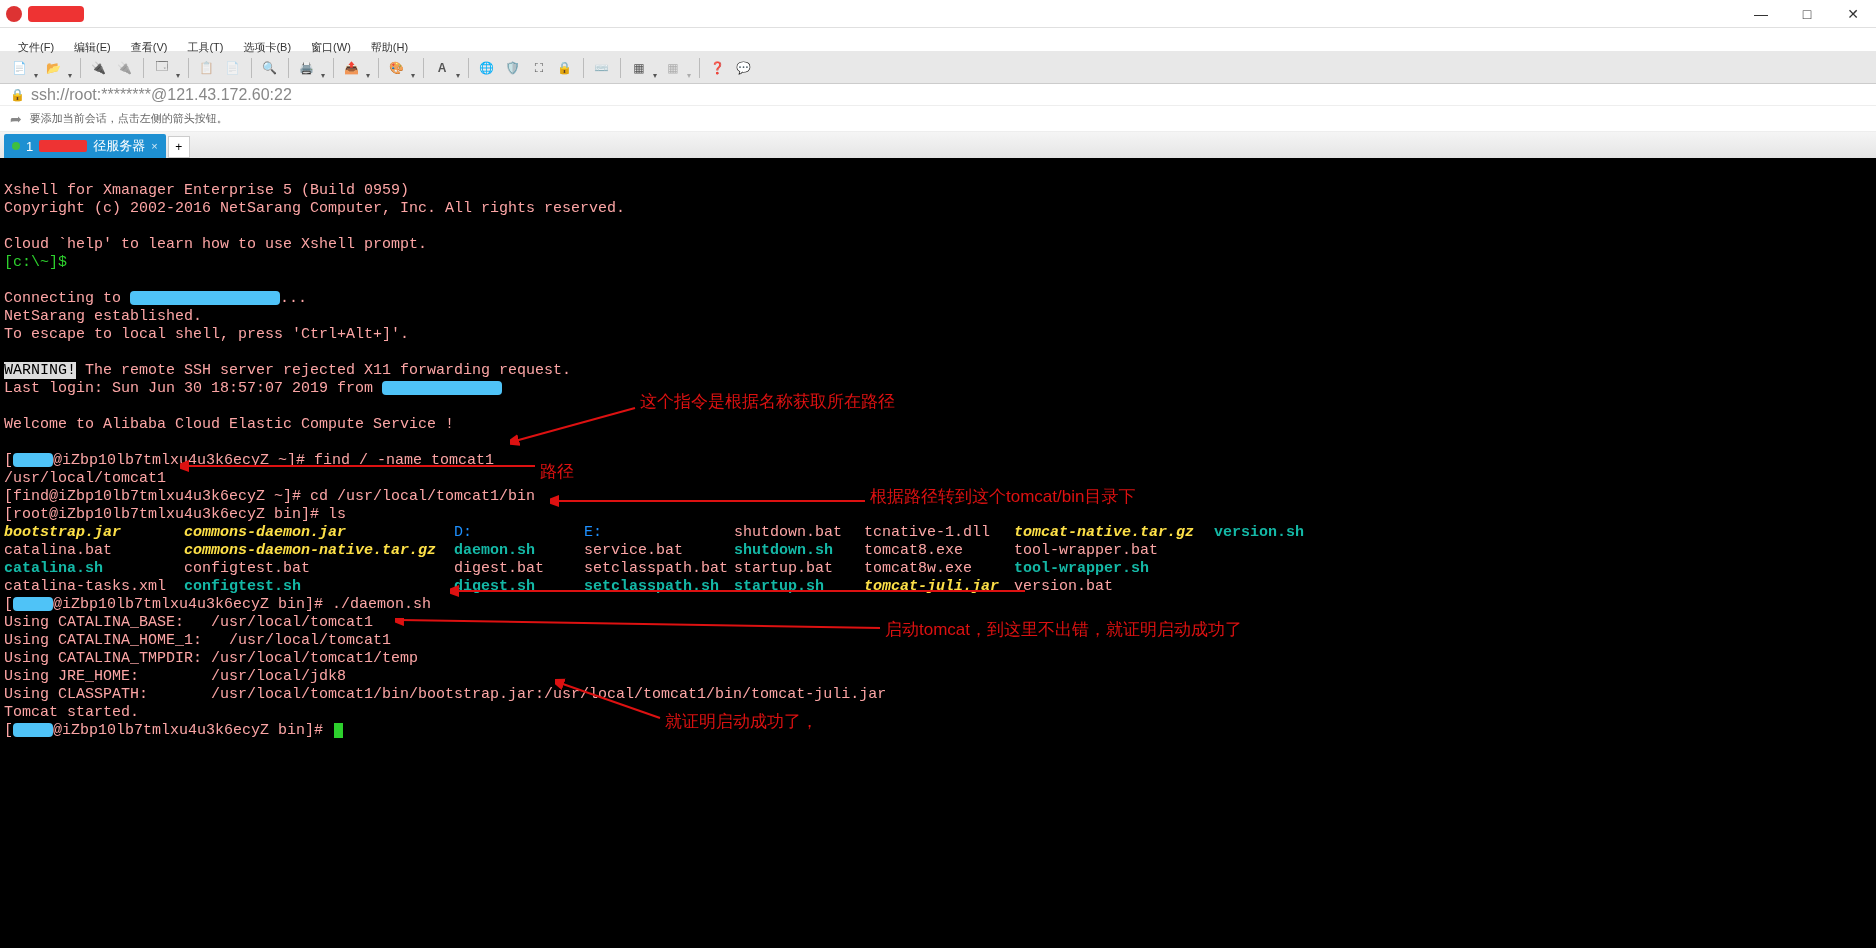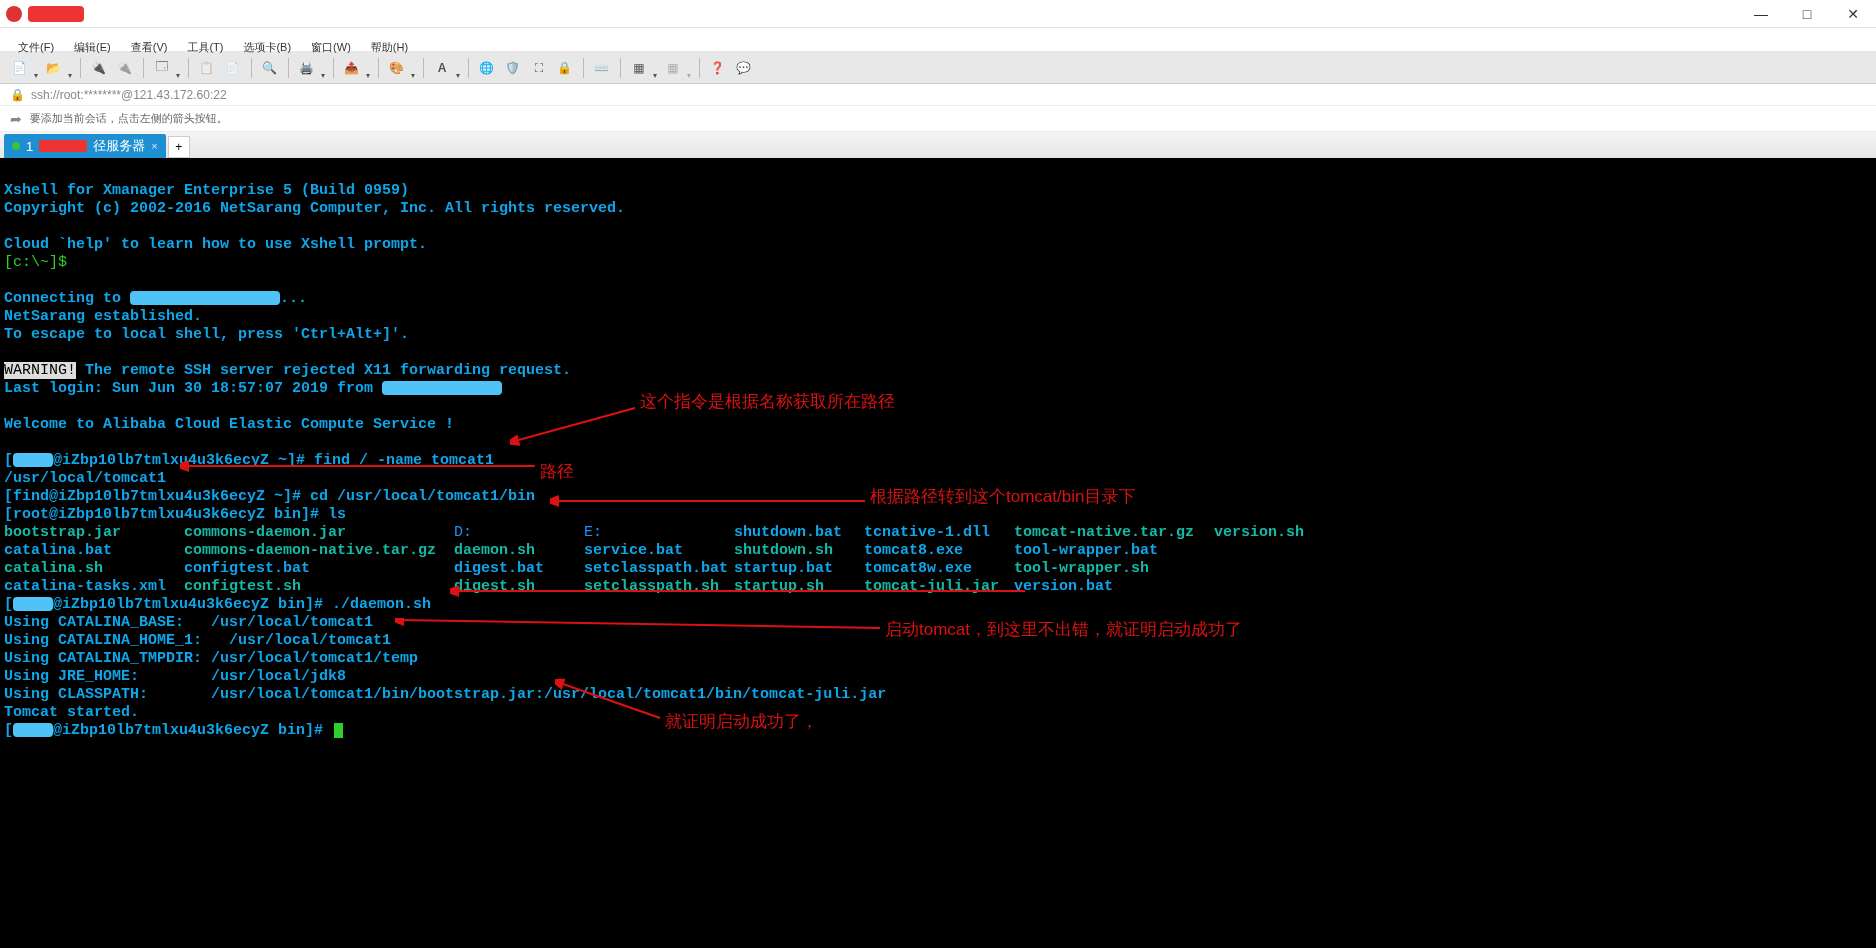--- a/index.html
+++ b/index.html
@@ -11,35 +11,35 @@
   .title-bar .win-controls { position: absolute; right: 0; top: 0; display: flex; }
   .win-btn { width: 46px; height: 28px; display: flex; align-items: center; justify-content: center; color: #333; font-size: 14px; cursor: pointer; }
   .menu-bar { height: 24px; background: #fff; display: flex; align-items: center; padding: 0 10px; gap: 4px; border-bottom: 1px solid #e8e8e8; }
   .menu-item { padding: 2px 8px; color: #333; font-size: 11px; cursor: pointer; margin-top: 16px; }
   .toolbar { height: 32px; background: #e8e8e8; display: flex; align-items: center; padding: 0 8px; gap: 2px; border-bottom: 1px solid #ccc; }
   .tool-btn { width: 24px; height: 24px; display: flex; align-items: center; justify-content: center; color: #555; cursor: pointer; position: relative; }
   .tool-btn.dd::after { content: "▾"; font-size: 8px; position: absolute; right: -6px; bottom: 0; color: #555; }
   .tool-sep { width: 1px; height: 20px; background: #bbb; margin: 0 4px; }
   .addr-bar { height: 22px; background: #fff; display: flex; align-items: center; padding: 0 10px; gap: 6px; border-bottom: 1px solid #eee; }
   .addr-bar .lock { color: #888; font-size: 12px; }
-  .addr-bar .addr-text { color: #888; font-size: 12px; }
+  .addr-bar .addr-text { color: #888; font-size: 16px; }
   .hint-bar { height: 26px; background: #fff; display: flex; align-items: center; padding: 0 10px; gap: 8px; border-bottom: 1px solid #eee; }
   .hint-bar .arrow-ico { color: #888; font-size: 14px; }
   .hint-bar .hint-text { color: #666; font-size: 11px; }
   .tab-strip { height: 26px; background: linear-gradient(#f5f5f5,#e5e5e5); display: flex; align-items: flex-end; padding: 0 4px; }
   .tab { height: 24px; background: #1e90d2; color: #fff; display: flex; align-items: center; padding: 0 8px; font-size: 13px; border-radius: 2px 2px 0 0; position: relative; gap: 6px; }
   .tab .dot { width: 8px; height: 8px; background: #3fbf3f; border-radius: 50%; }
   .tab .redact2 { width: 48px; height: 12px; background: #e33; border-radius: 2px; }
   .tab .close { font-size: 11px; opacity: .8; }
   .tab-new { width: 22px; height: 22px; background: #fff; border: 1px solid #ccc; display: flex; align-items: center; justify-content: center; margin-left: 2px; cursor: pointer; }
   .terminal { background: #000; color: #ddd; font-family: Consolas, "Courier New", monospace; font-size: 15px; padding: 6px 4px; height: calc(948px - 28px - 24px - 32px - 22px - 26px - 26px); position: relative; white-space: pre; line-height: 18px; }
-  .t-white { color: #0ea5e9; font-weight: bold; }
+  .t-white { color: #fca5a5; }
   .t-green { color: #2dd02d; }
   .t-cyan { color: #1e90ff; }
-  .t-red-b { color: #14b8a6; font-weight: bold; }
+  .t-red-b { color: #fde047; font-weight: bold; font-style: italic; }
   .t-green-b { color: #14b8a6; font-weight: bold; }
   .t-inv { background: #ddd; color: #000; }
   .bluebox { display: inline-block; background: #4fc3f7; height: 14px; vertical-align: middle; border-radius: 4px; }
   .bb-ip { width: 150px; }
   .bb-from { width: 120px; }
   .bb-user { width: 40px; }
   .cursor-blk { display: inline-block; width: 9px; height: 15px; background: #2dd02d; margin-left: 2px; vertical-align: middle; }
   .annot { position: absolute; color: #d11; font-family: "Microsoft YaHei", sans-serif; font-size: 17px; pointer-events: none; }
   svg.arrow { position: absolute; pointer-events: none; }
 </style>

